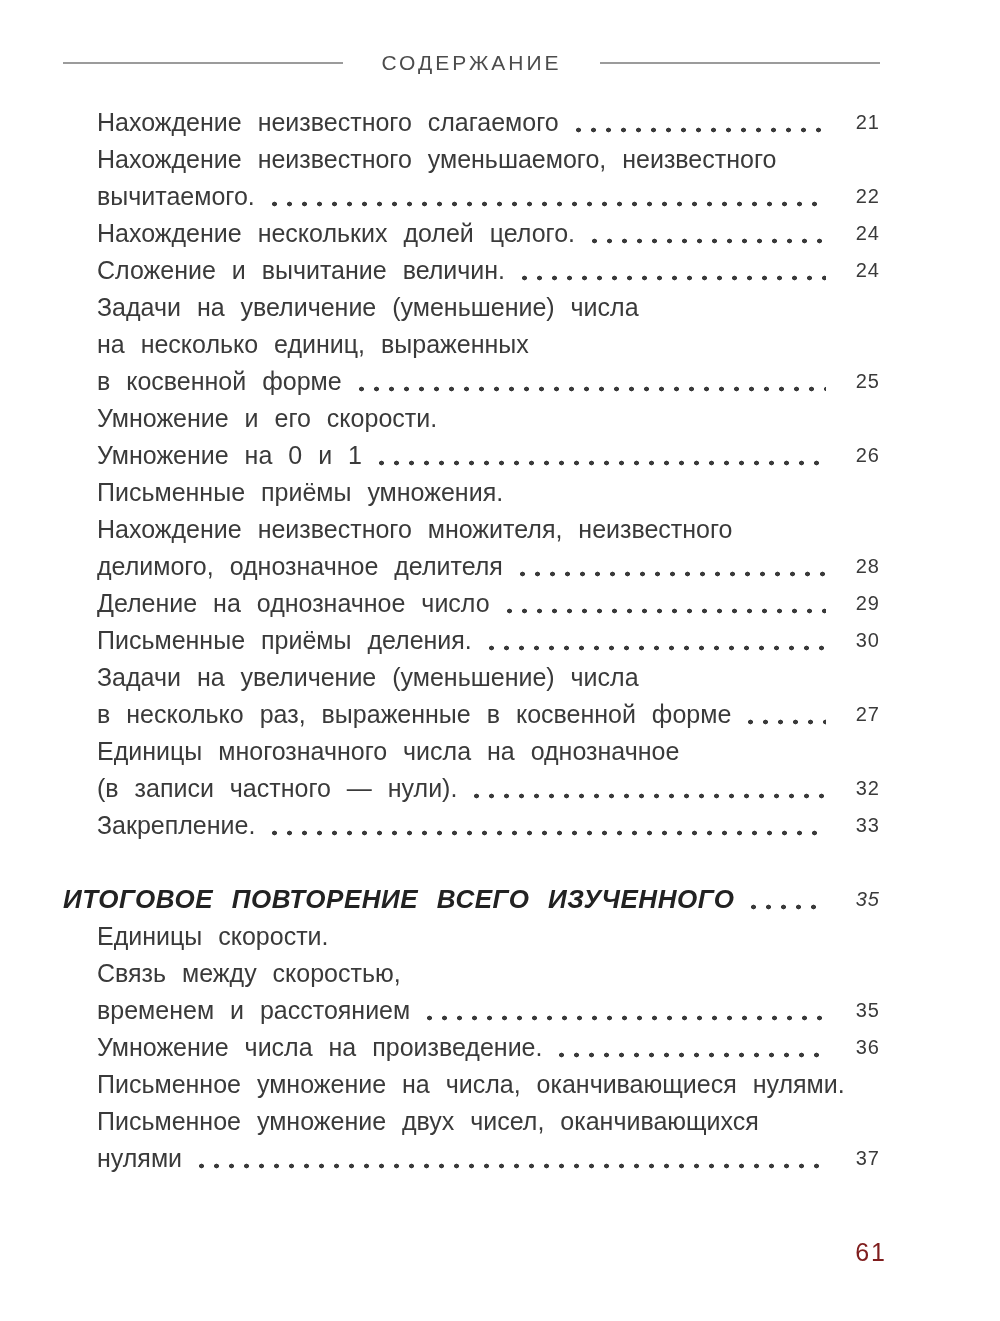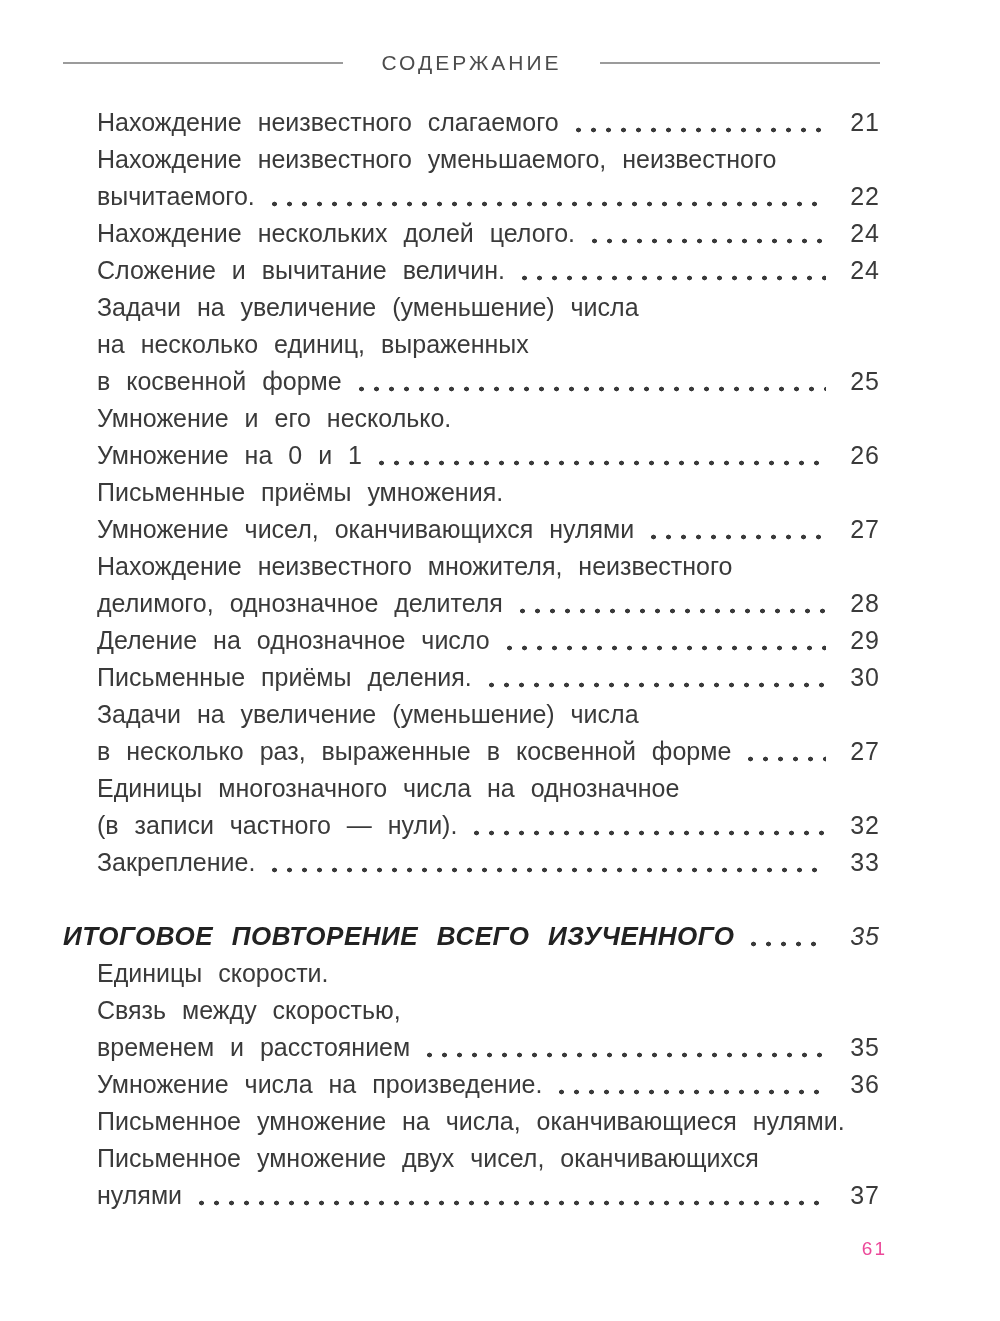--- a/index.html
+++ b/index.html
@@ -55,34 +55,34 @@
     margin:0 8px 0 10px;
     background-image:radial-gradient(circle,#3a3a3a 2.1px,rgba(0,0,0,0) 2.7px);
     background-size:15px 6px;
     background-repeat:repeat-x;
     background-position:left 2px bottom 8px;
   }
   .pageno{
     min-width:46px;
     text-align:right;
     font-weight:400;
-    font-size:25px;
+    font-size:20px;
     letter-spacing:1px;
     color:#3a3a3a;
     white-space:nowrap;
   }
   
   .page-footer{
     position:absolute;
     top:1238px;right:113px;
   }
   .folio{
-    font-size:19px;
+    font-size:25px;
     letter-spacing:2px;
-    color:#ec4899;
+    color:#7f1d1d;
   }
 </style>
 </head>
 <body>
 
 <div class="page">
 
   <header class="toc-header">
     <span class="rule"></span>
     <h1 class="title">СОДЕРЖАНИЕ</h1>
@@ -129,36 +129,31 @@
           <span class="t">на несколько единиц, выраженных</span>
         </div>
         <div class="toc-line">
           <span class="t">в косвенной форме</span>
           <span class="leader"></span>
           <span class="pageno">25</span>
         </div>
       </div>
       <div class="toc-entry">
         <div class="toc-line">
-          <span class="t">Умножение и его несколько.</span>
+          <span class="t">Умножение и его скорости.</span>
         </div>
         <div class="toc-line">
           <span class="t">Умножение на 0 и 1</span>
           <span class="leader"></span>
           <span class="pageno">26</span>
         </div>
       </div>
       <div class="toc-entry">
         <div class="toc-line">
           <span class="t">Письменные приёмы умножения.</span>
-        </div>
-        <div class="toc-line">
-          <span class="t">Умножение чисел, оканчивающихся нулями</span>
-          <span class="leader"></span>
-          <span class="pageno">27</span>
         </div>
       </div>
       <div class="toc-entry">
         <div class="toc-line">
           <span class="t">Нахождение неизвестного множителя, неизвестного</span>
         </div>
         <div class="toc-line">
           <span class="t">делимого, однозначное делителя</span>
           <span class="leader"></span>
           <span class="pageno">28</span>

